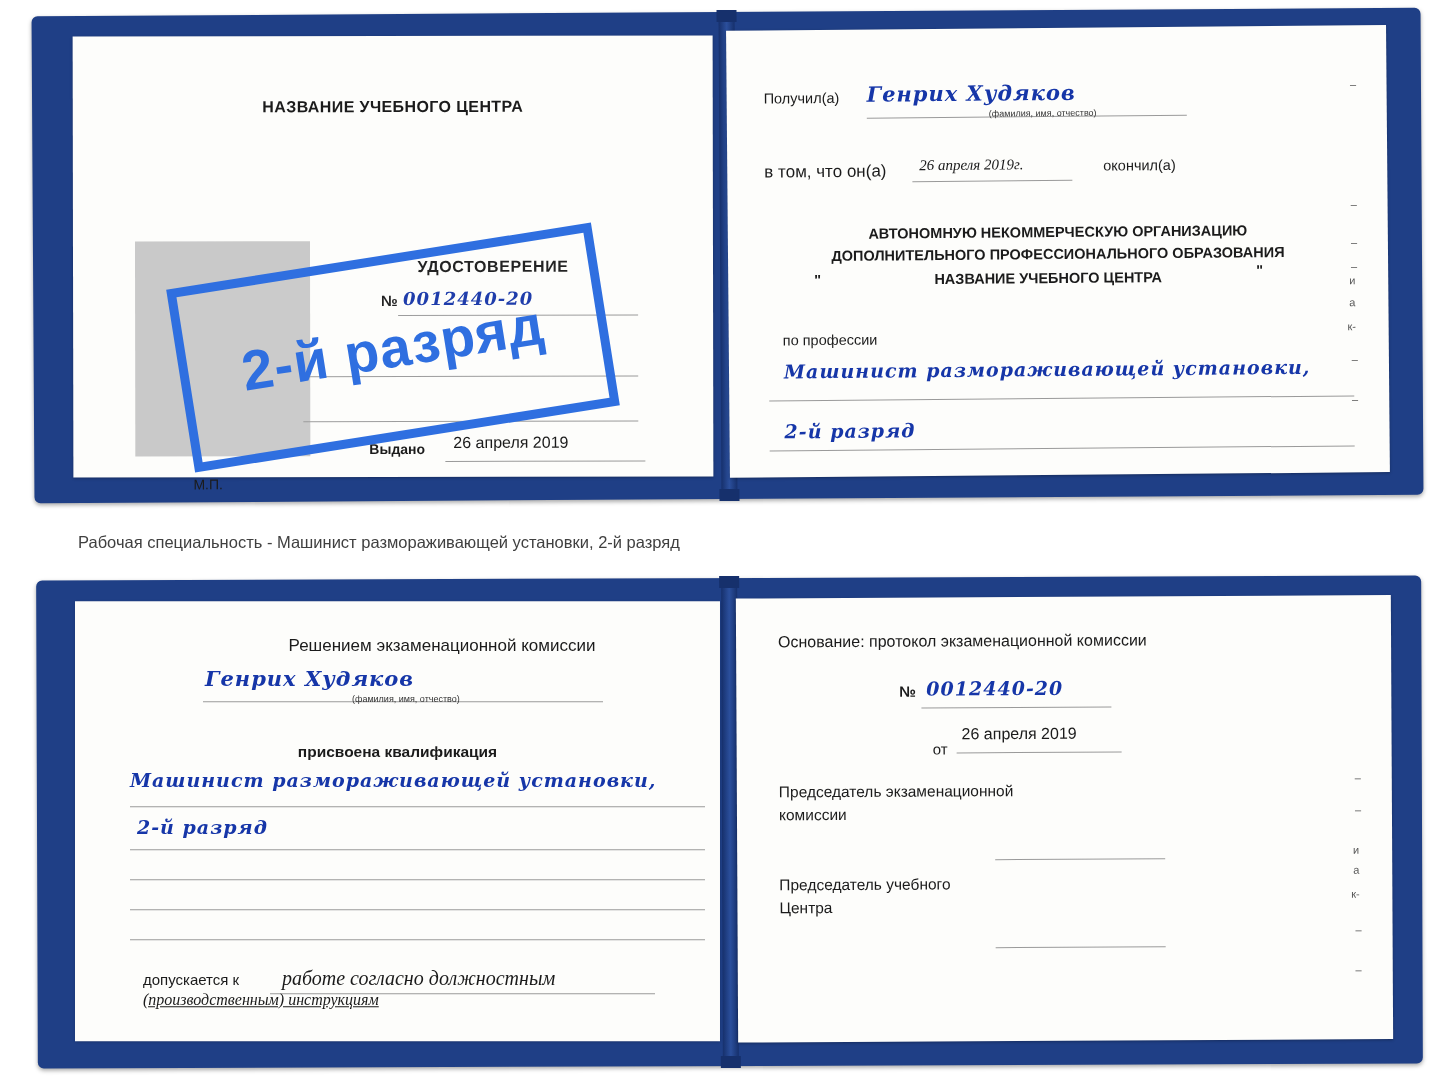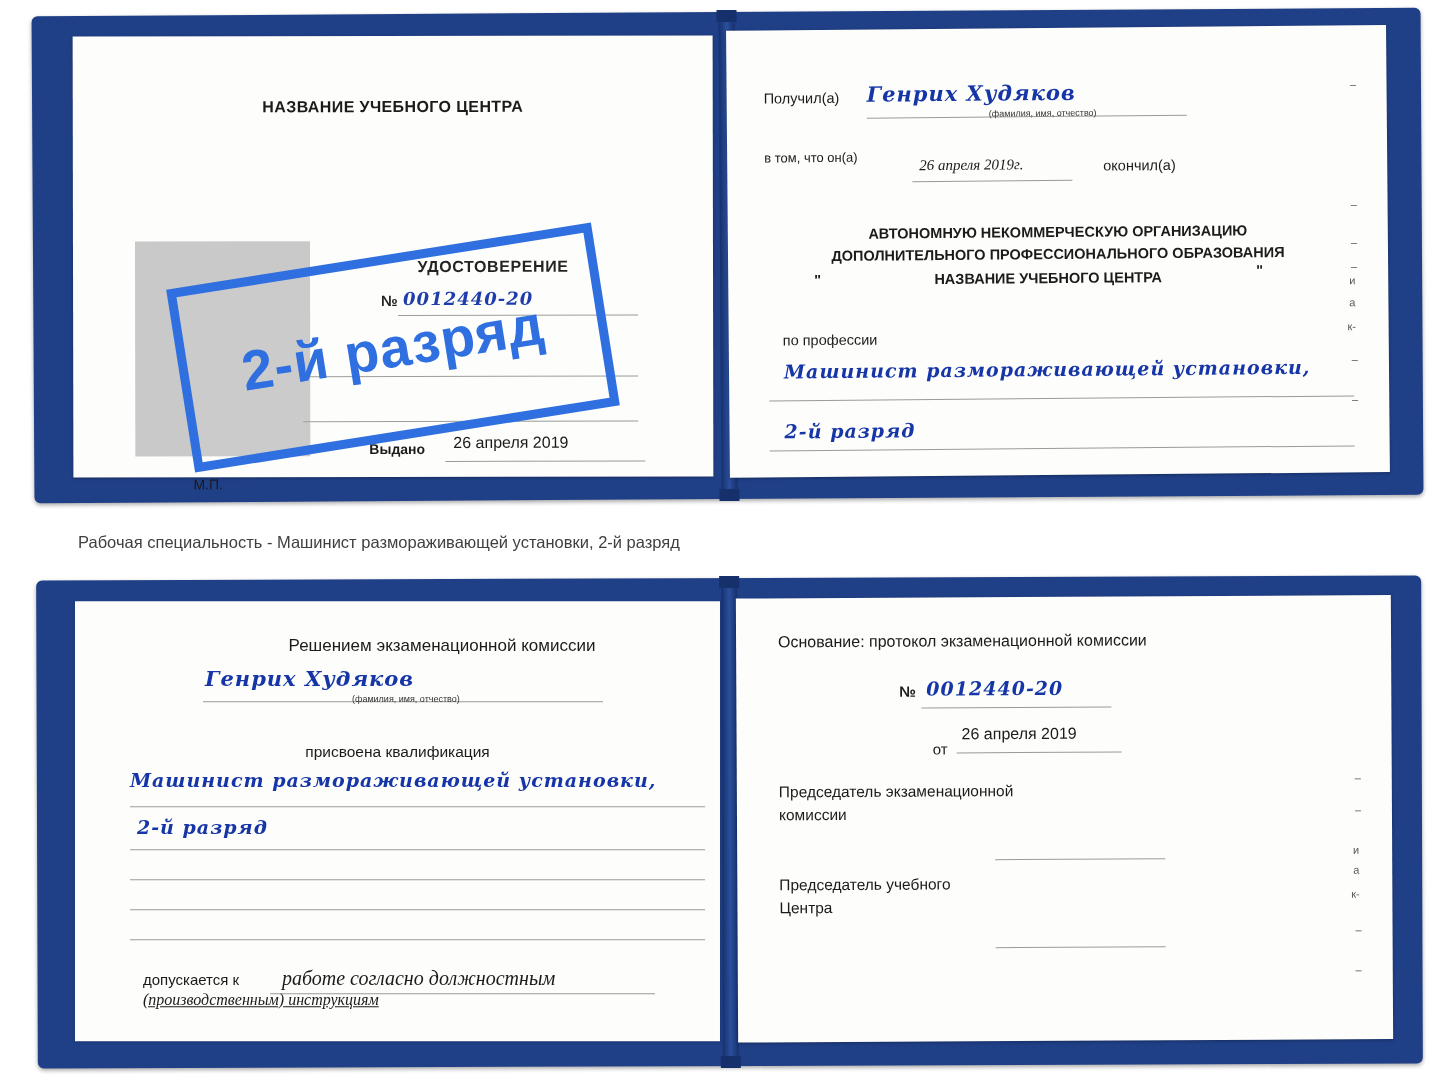--- a/index.html
+++ b/index.html
@@ -155,21 +155,21 @@
 
       <div class="t" style="left:120px;top:440px;font-size:14px;">М.П.</div>
     </div>
 
     <div class="leaf right" style="overflow:hidden;">
       <div class="t" style="left:37px;top:60px;font-size:14.5px;">Получил(а)</div>
       <div class="hand" style="left:140px;top:52px;font-size:21px;">Генрих Худяков</div>
       <div class="line" style="left:140px;top:88px;width:320px;"></div>
       <div class="small" style="position:absolute;left:262px;top:80px;">(фамилия, имя, отчество)</div>
 
-      <div class="t" style="left:37px;top:120px;font-size:13px;">в том, что он(а)</div>
+      <div class="t" style="left:37px;top:132px;font-size:17px;">в том, что он(а)</div>
       <div class="typed" style="left:192px;top:128px;font-size:15px;">26 апреля 2019г.</div>
       <div class="line" style="left:185px;top:152px;width:160px;"></div>
       <div class="t" style="left:376px;top:130px;font-size:14.5px;">окончил(а)</div>
 
       <div class="t bold center" style="left:20px;width:620px;top:196px;font-size:14.5px;">АВТОНОМНУЮ НЕКОММЕРЧЕСКУЮ ОРГАНИЗАЦИЮ</div>
       <div class="t bold center" style="left:10px;width:640px;top:218px;font-size:14.5px;">ДОПОЛНИТЕЛЬНОГО ПРОФЕССИОНАЛЬНОГО ОБРАЗОВАНИЯ</div>
       <div class="t bold" style="left:86px;top:242px;font-size:14.5px;">"</div>
       <div class="t bold center" style="left:60px;width:520px;top:242px;font-size:14.5px;">НАЗВАНИЕ УЧЕБНОГО ЦЕНТРА</div>
       <div class="t bold" style="left:528px;top:236px;font-size:14.5px;">"</div>
 
@@ -202,21 +202,21 @@
   <div class="book bottom">
     <div class="spine"></div>
 
     <div class="leaf left" style="overflow:hidden;">
       <div class="t center" style="left:0;width:734px;top:35px;font-size:17px;">Решением экзаменационной комиссии</div>
 
       <div class="hand" style="left:130px;top:65px;font-size:21px;">Генрих Худяков</div>
       <div class="line" style="left:128px;top:100px;width:400px;"></div>
       <div class="small" style="position:absolute;left:277px;top:93px;">(фамилия, имя, отчество)</div>
 
-      <div class="t center" style="left:0;width:645px;top:142px;font-size:15.5px;">присвоена квалификация</div>
+      <div class="t center" style="left:0;width:645px;top:142px;font-size:15.5px;font-weight:bold;">присвоена квалификация</div>
 
       <div class="hand" style="left:55px;top:168px;font-size:19px;">Машинист размораживающей установки,</div>
       <div class="line" style="left:55px;top:205px;width:575px;"></div>
 
       <div class="hand" style="left:62px;top:215px;font-size:19px;">2-й разряд</div>
       <div class="line" style="left:55px;top:248px;width:575px;"></div>
 
       <div class="line" style="left:55px;top:278px;width:575px;"></div>
       <div class="line" style="left:55px;top:308px;width:575px;"></div>
       <div class="line" style="left:55px;top:338px;width:575px;"></div>

